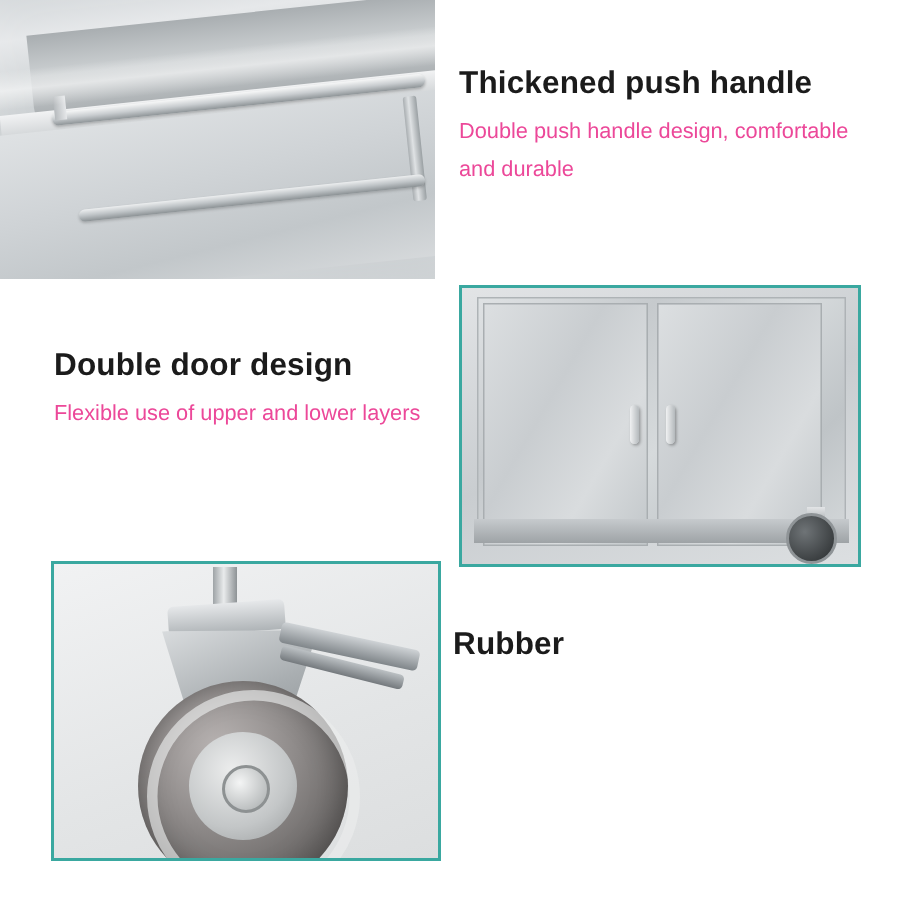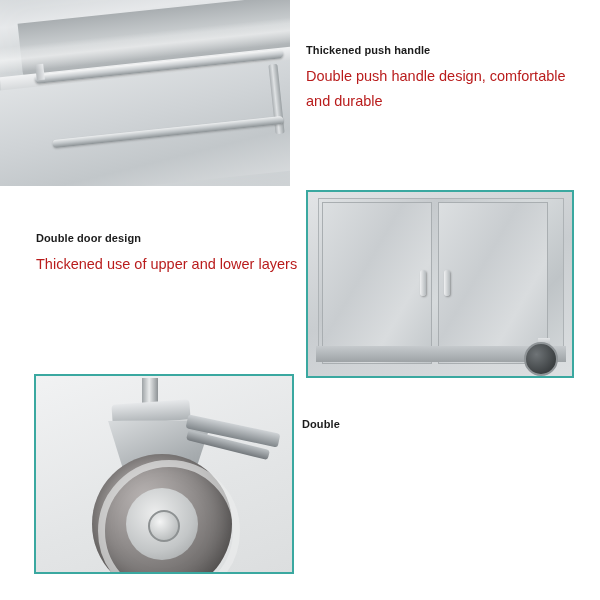--- a/index.html
+++ b/index.html
@@ -29,30 +29,30 @@
   .photo.bordered {
     border: 2px solid #3aa8a0;
   }
 
   
   .caption {
     position: absolute;
   }
   .caption h3 {
     margin: 0 0 8px 0;
-    font-size: 11px;
+    font-size: 21px;
     font-weight: bold;
     color: #1b1b1b;
     letter-spacing: .1px;
   }
   .caption p {
     margin: 0;
     font-size: 14.5px;
     line-height: 1.75;
-    color: #b91c1c;
+    color: #ec4899;
     font-weight: 400;
   }
 
   
   #tile-handle {
     left: 0; top: 0; width: 290px; height: 186px;
     background: linear-gradient(160deg,#e9eaec 0%, #d2d5d7 35%, #c0c4c7 60%, #dfe1e3 100%);
   }
   #tile-handle .tray-body {
     position: absolute;
@@ -240,21 +240,21 @@
     <div class="shine"></div>
   </div>
 
   <div class="caption" id="cap-handle">
     <h3>Thickened push handle</h3>
     <p>Double push handle design, comfortable and durable</p>
   </div>
 
   <div class="caption" id="cap-doors">
     <h3>Double door design</h3>
-    <p>Thickened use of upper and lower layers</p>
+    <p>Flexible use of upper and lower layers</p>
   </div>
 
   <div class="photo bordered" id="tile-doors">
     <div class="cab-body"></div>
     <div class="door left"></div>
     <div class="door right"></div>
     <div class="handle h1"></div>
     <div class="handle h2"></div>
     <div class="base"></div>
     <div class="caster-stem"></div>
@@ -267,16 +267,16 @@
     <div class="yoke"></div>
     <div class="brake"></div>
     <div class="brake2"></div>
     <div class="tire"></div>
     <div class="tread"></div>
     <div class="hubring"></div>
     <div class="hub"></div>
   </div>
 
   <div class="caption" id="cap-wheel">
-    <h3>Double</h3>
+    <h3>Rubber</h3>
   </div>
 
 </div>
 
 </body></html>

